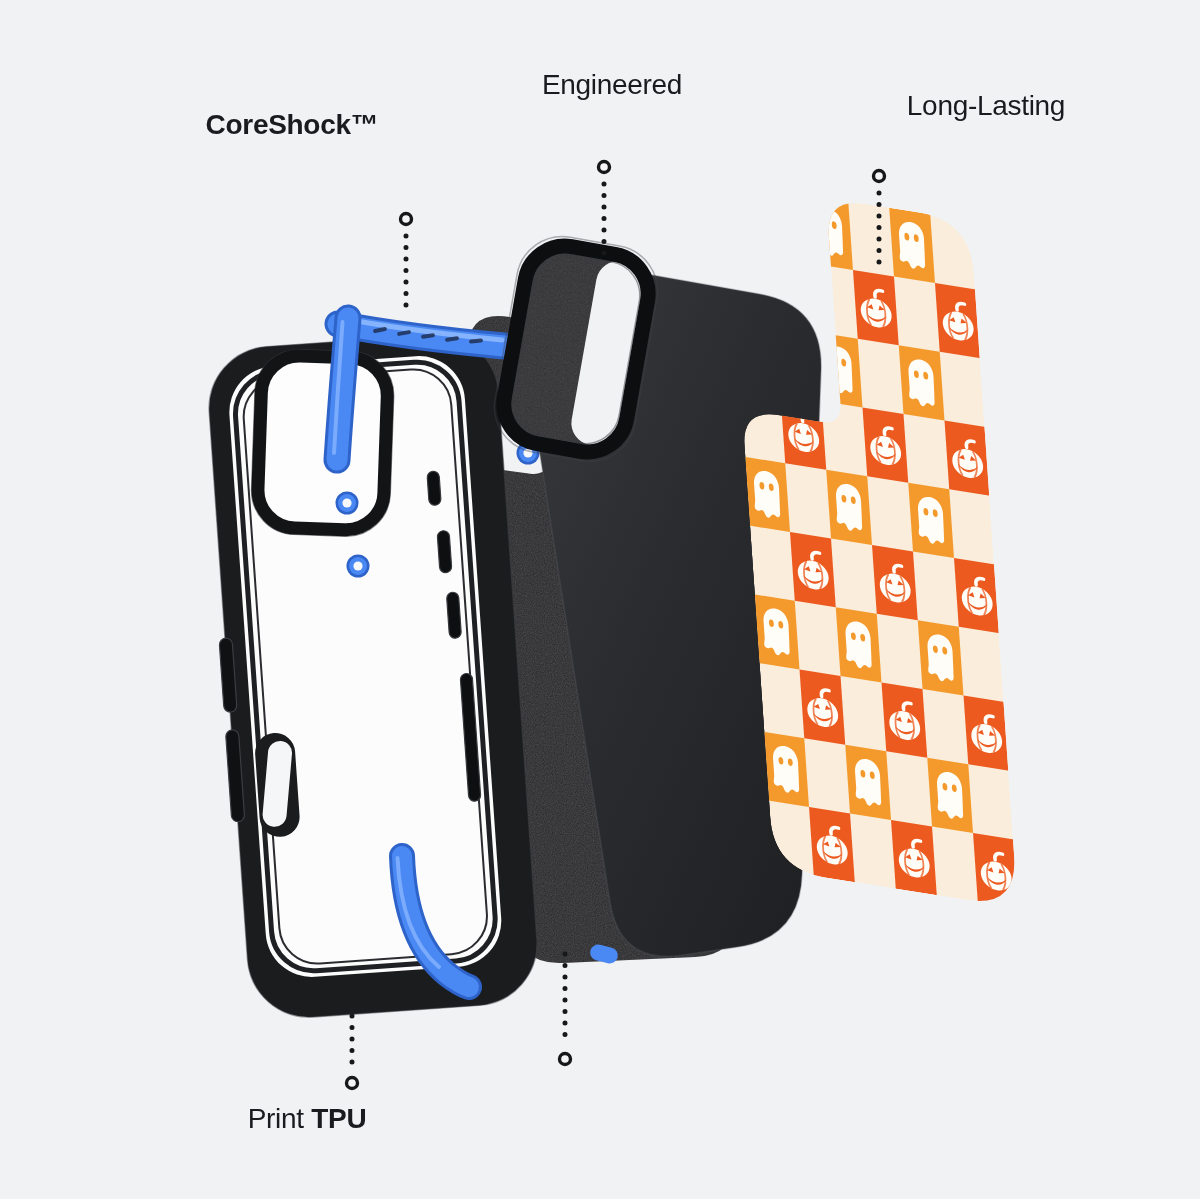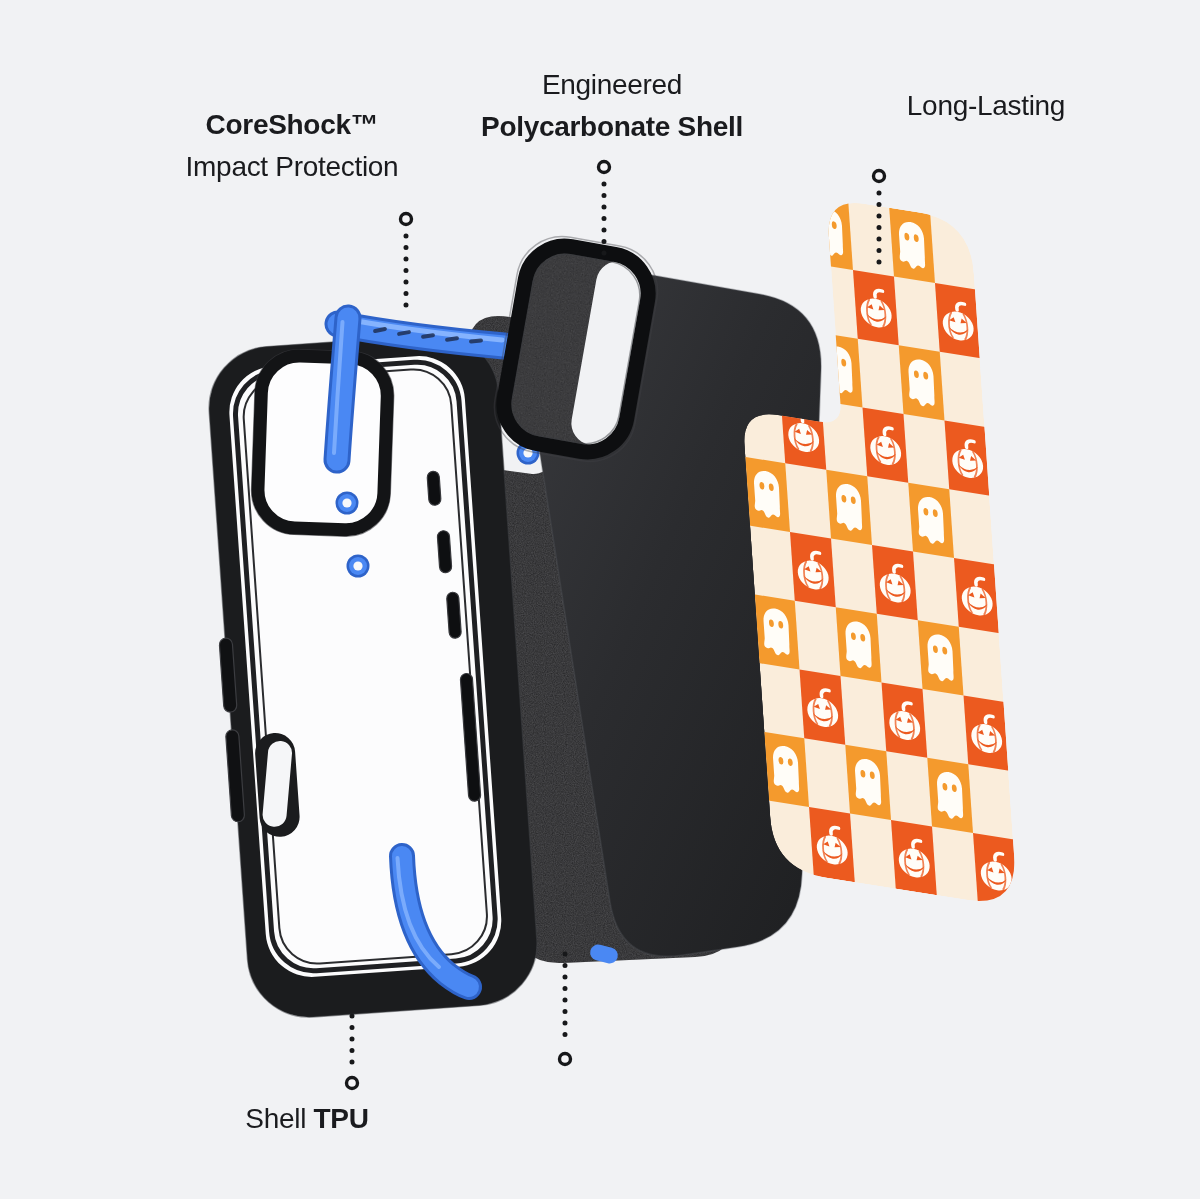--- a/index.html
+++ b/index.html
@@ -370,30 +370,28 @@
       <line x1="352" y1="1016" x2="352" y2="1068" class="leader"></line>
       <circle cx="352" cy="1083" r="5.5" class="lring"></circle>
 
       <line x1="565" y1="954" x2="565" y2="1042" class="leader"></line>
       <circle cx="565" cy="1059" r="5.5" class="lring"></circle>
     </g>
   </svg>
 
   <div class="ann" style="left:292px;top:104px">
     <div><span class="b">CoreShock™</span></div>
-    <div><span>Impact Protection</span></div>
   </div>
 
   <div class="ann" style="left:612px;top:64px">
     <div><span>Engineered</span></div>
-    <div><span class="b">Polycarbonate Shell</span></div>
   </div>
 
   <div class="ann" style="left:986px;top:85px">
     <div><span>Long-Lasting</span></div>
   </div>
 
   <div class="ann" style="left:307px;top:1098px">
-    <div><span>Shell </span><span class="b">TPU</span></div>
+    <div><span>Print </span><span class="b">TPU</span></div>
   </div>
 
 
 </div>
 
 </body></html>

